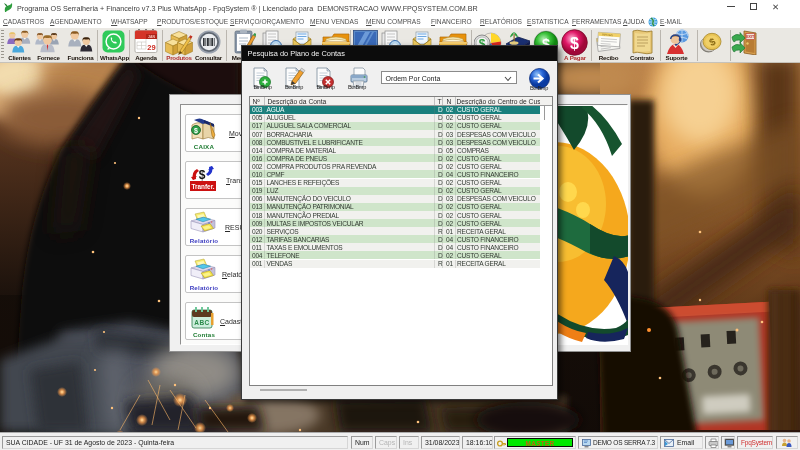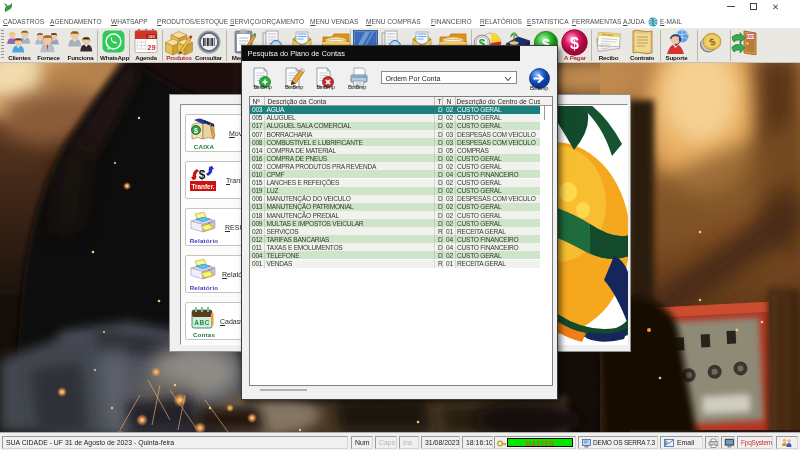--- a/index.html
+++ b/index.html
@@ -225,20 +225,21 @@
 <path d="M-8 210 Q10 224 28 227 L24 236 Q4 231 -10 219 Z" fill="#ef7f16"></path>
 <path d="M30 226 Q52 231 70 222 L66 233 Q44 239 28 232 Z" fill="#16255c"></path>
 </svg>
 </div>
 </div>
 <div class="abs" style="left:0;top:0;width:800px;height:14.5px;background:#fff">
 <svg class="abs" style="left:3px;top:2px" width="11" height="11" viewBox="0 0 11 11">
 <path d="M2 10 Q1 5 4 4 Q8 3 9 1 Q10 6 6 8 Q3 9 3 10 Z" fill="#2e9e3e"></path>
 <path d="M1 1 Q4 2 5 5 Q3 5 1 1 Z" fill="#1e7e2e"></path>
 </svg>
+<div class="abs" style="left:17px;top:3.5px;font-size:7.2px;color:#3c3c3c;white-space:nowrap">Programa OS Serralheria + Financeiro v7.3 Plus WhatsApp - FpqSystem ® | Licenciado para&nbsp;&nbsp;DEMONSTRACAO WWW.FPQSYSTEM.COM.BR</div>
 <div class="abs" style="left:727px;top:6px;width:8px;height:1px;background:#444"></div>
 <div class="abs" style="left:750px;top:3px;width:7px;height:7px;border:1px solid #444"></div>
 <div class="abs" style="left:772px;top:1.5px;font-size:8.5px;color:#444">✕</div>
 </div>
 <div class="abs" style="left:0;top:14.5px;width:800px;height:13.5px;background:#fff">
       <div class="mi" style="left:3px"><span class="u">C</span>ADASTROS</div>
       <div class="mi" style="left:50px"><span class="u">A</span>GENDAMENTO</div>
       <div class="mi" style="left:111px"><span class="u">W</span>HATSAPP</div>
       <div class="mi" style="left:157px"><span class="u">P</span>RODUTOS/ESTOQUE</div>
       <div class="mi" style="left:230px"><span class="u">S</span>ERVIÇO/ORÇAMENTO</div>
@@ -527,21 +528,21 @@
         <path d="M13 2 L25 4 L25 26 L13 24 Z" fill="#d8a050" stroke="#8a5a1e" stroke-width="0.8"></path>
         <path d="M14.5 4 L23.5 5.5 L23.5 24 L14.5 22.5 Z" fill="#b87c34"></path>
         <rect x="15" y="4.5" width="8.5" height="6" fill="#f0e8dc" stroke="#c03030" stroke-width="0.6"></rect>
         <text x="19.2" y="9" font-size="3.6" font-weight="bold" fill="#c03030" text-anchor="middle" font-family="Liberation Sans">EXIT</text>
         <circle cx="16.5" cy="14.5" r="1.2" fill="#e8c868"></circle>
         <path d="M1 8 Q5 4 9 6 L9 3.5 L14 9 L9 14 L9 11 Q5 10.5 3 13 Q1 10.5 1 8 Z" fill="#3aa84e" stroke="#1e7030" stroke-width="0.6"></path>
         <path d="M1 18 Q5 14 9 16 L9 13.5 L14 19 L9 24 L9 21 Q5 20.5 3 23 Q1 20.5 1 18 Z" fill="#3aa84e" stroke="#1e7030" stroke-width="0.6"></path>
       </svg>
     </div>
 <div class="abs" style="left:240.5px;top:45px;width:317px;height:355px;background:#f0f0f0;border:1px solid #3a3a3a;box-shadow:3px 3px 6px rgba(0,0,0,0.55);z-index:5">
-<div class="abs" style="left:0;top:0;width:278px;height:14.5px;background:#0c0c0c">
+<div class="abs" style="left:0;top:0;width:315px;height:14.5px;background:#0c0c0c">
 <div class="abs" style="left:6px;top:3px;font-size:7.4px;color:#f2f2f2;white-space:nowrap">Pesquisa do Plano de Contas</div>
 </div>
 <svg class="abs" style="left:9.5px;top:21px" width="23" height="21" viewBox="0 0 23 21">
         <path d="M3 1 L13 1 L16 4 L16 20 L3 20 Z" fill="#fcfcfc" stroke="#7a8a9a" stroke-width="0.8"></path>
         <path d="M13 1 L13 4 L16 4 Z" fill="#d8e0e8" stroke="#7a8a9a" stroke-width="0.6"></path>
         <g stroke="#b8c4d0" stroke-width="0.8">
           <path d="M5.5 6 h8 M5.5 8.5 h8 M5.5 11 h8 M5.5 13.5 h6"></path>
         </g>
         <circle cx="14" cy="15" r="5.5" fill="#2eae3e" stroke="#0e6e1e" stroke-width="0.7"></circle>
         <path d="M11.5 15 h5 M14 12.5 v5" stroke="#fff" stroke-width="1.6"></path>

